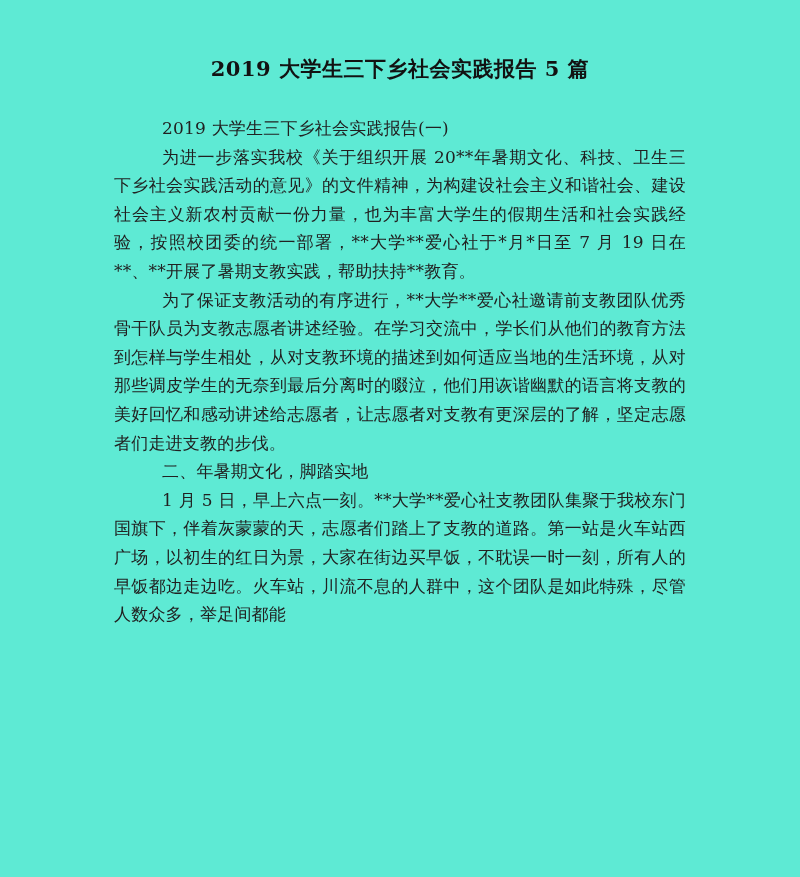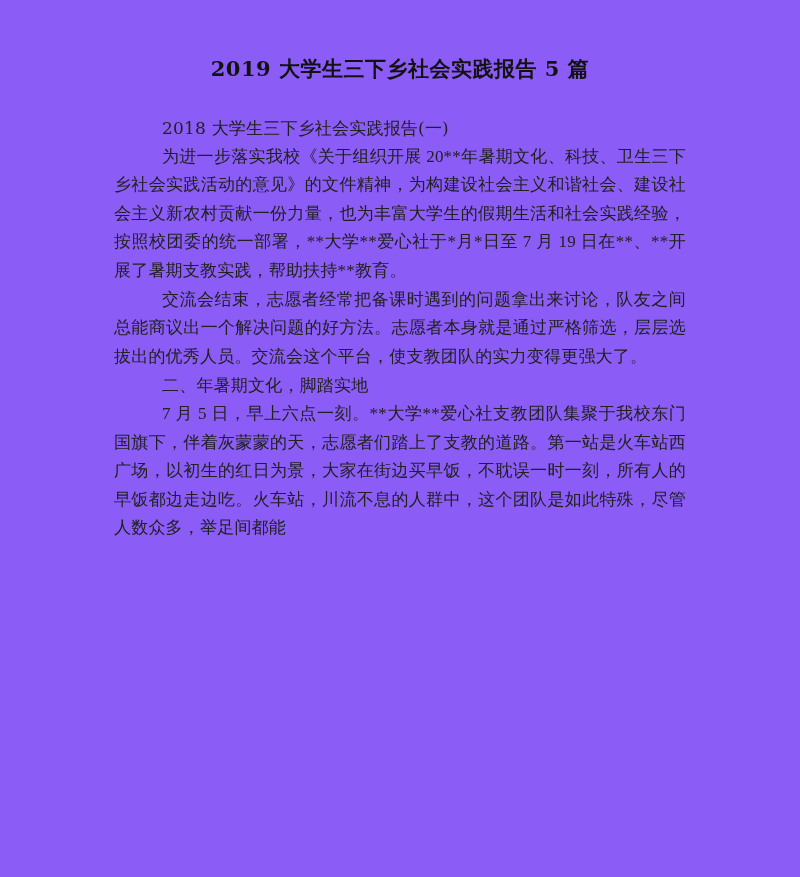--- a/index.html
+++ b/index.html
@@ -9,21 +9,21 @@
     background: #ffffff;
   }
   body {
     width: 800px;
     height: 877px;
     overflow: hidden;
   }
   .page {
     width: 800px;
     height: 877px;
-    background: #8b5cf6;
+    background: #5eead4;
     padding: 54px 114px 40px 114px;
     font-family: "DejaVu Serif", "Liberation Serif", serif;
     color: #1f1f1f;
   }
   .doc-title {
     margin: 0 0 30px 0;
     font-size: 21px;
     line-height: 30px;
     font-weight: 700;
     text-align: center;
@@ -34,36 +34,35 @@
     margin: 0;
     font-size: 17px;
     line-height: 28.6px;
     text-indent: 48px;
     color: #212121;
     letter-spacing: 0.2px;
   }
   .block.justified {
     text-align: justify;
     text-justify: inter-character;
-    font-family: Liberation Serif, serif;
   }
   .block.plain {
     text-align: left;
   }
 </style>
 </head>
 <body>
 
 <div class="page">
   <h1 class="doc-title">2019 大学生三下乡社会实践报告 5 篇</h1>
 
-  <p class="block plain">2018 大学生三下乡社会实践报告(一)</p>
+  <p class="block plain">2019 大学生三下乡社会实践报告(一)</p>
 
   <p class="block justified">为进一步落实我校《关于组织开展 20**年暑期文化、科技、卫生三下乡社会实践活动的意见》的文件精神，为构建设社会主义和谐社会、建设社会主义新农村贡献一份力量，也为丰富大学生的假期生活和社会实践经验，按照校团委的统一部署，**大学**爱心社于*月*日至 7 月 19 日在**、**开展了暑期支教实践，帮助扶持**教育。</p>
 
 
+  <p class="block justified">为了保证支教活动的有序进行，**大学**爱心社邀请前支教团队优秀骨干队员为支教志愿者讲述经验。在学习交流中，学长们从他们的教育方法到怎样与学生相处，从对支教环境的描述到如何适应当地的生活环境，从对那些调皮学生的无奈到最后分离时的啜泣，他们用诙谐幽默的语言将支教的美好回忆和感动讲述给志愿者，让志愿者对支教有更深层的了解，坚定志愿者们走进支教的步伐。</p>
 
-  <p class="block justified">交流会结束，志愿者经常把备课时遇到的问题拿出来讨论，队友之间总能商议出一个解决问题的好方法。志愿者本身就是通过严格筛选，层层选拔出的优秀人员。交流会这个平台，使支教团队的实力变得更强大了。</p>
 
   <p class="block plain">二、年暑期文化，脚踏实地</p>
 
-  <p class="block justified">7 月 5 日，早上六点一刻。**大学**爱心社支教团队集聚于我校东门国旗下，伴着灰蒙蒙的天，志愿者们踏上了支教的道路。第一站是火车站西广场，以初生的红日为景，大家在街边买早饭，不耽误一时一刻，所有人的早饭都边走边吃。火车站，川流不息的人群中，这个团队是如此特殊，尽管人数众多，举足间都能</p>
+  <p class="block justified">1 月 5 日，早上六点一刻。**大学**爱心社支教团队集聚于我校东门国旗下，伴着灰蒙蒙的天，志愿者们踏上了支教的道路。第一站是火车站西广场，以初生的红日为景，大家在街边买早饭，不耽误一时一刻，所有人的早饭都边走边吃。火车站，川流不息的人群中，这个团队是如此特殊，尽管人数众多，举足间都能</p>
 </div>
 
 </body></html>

